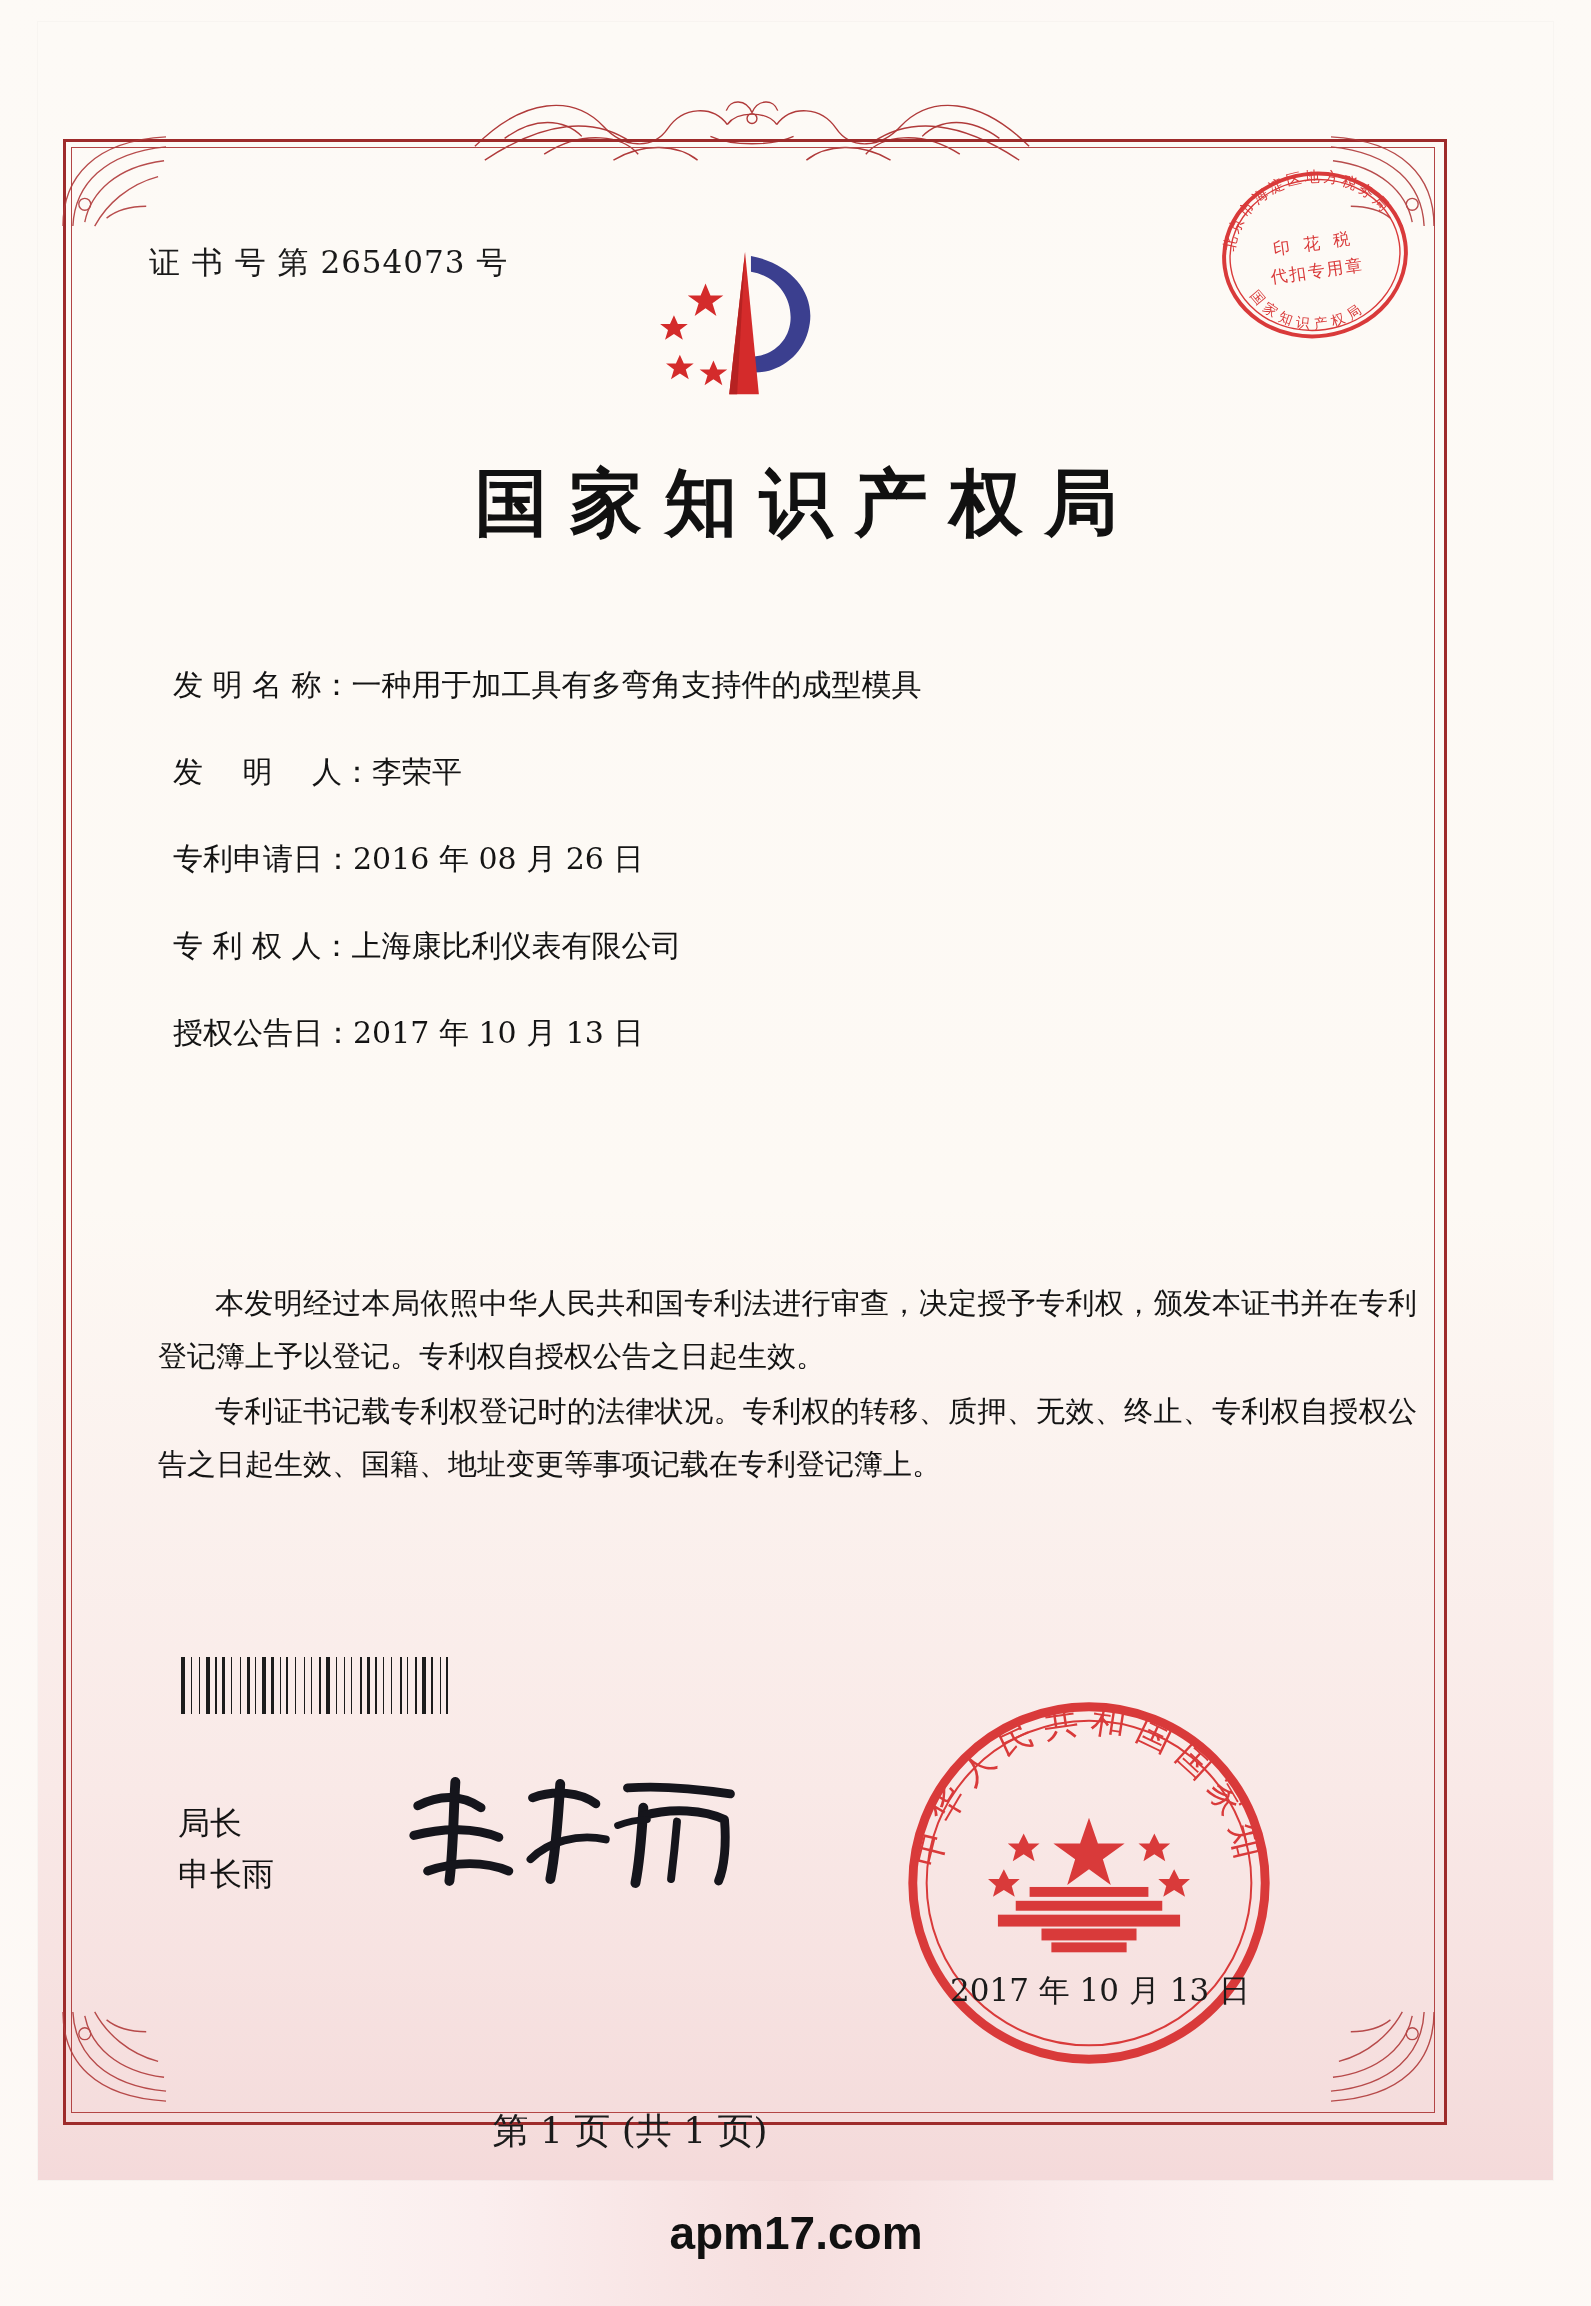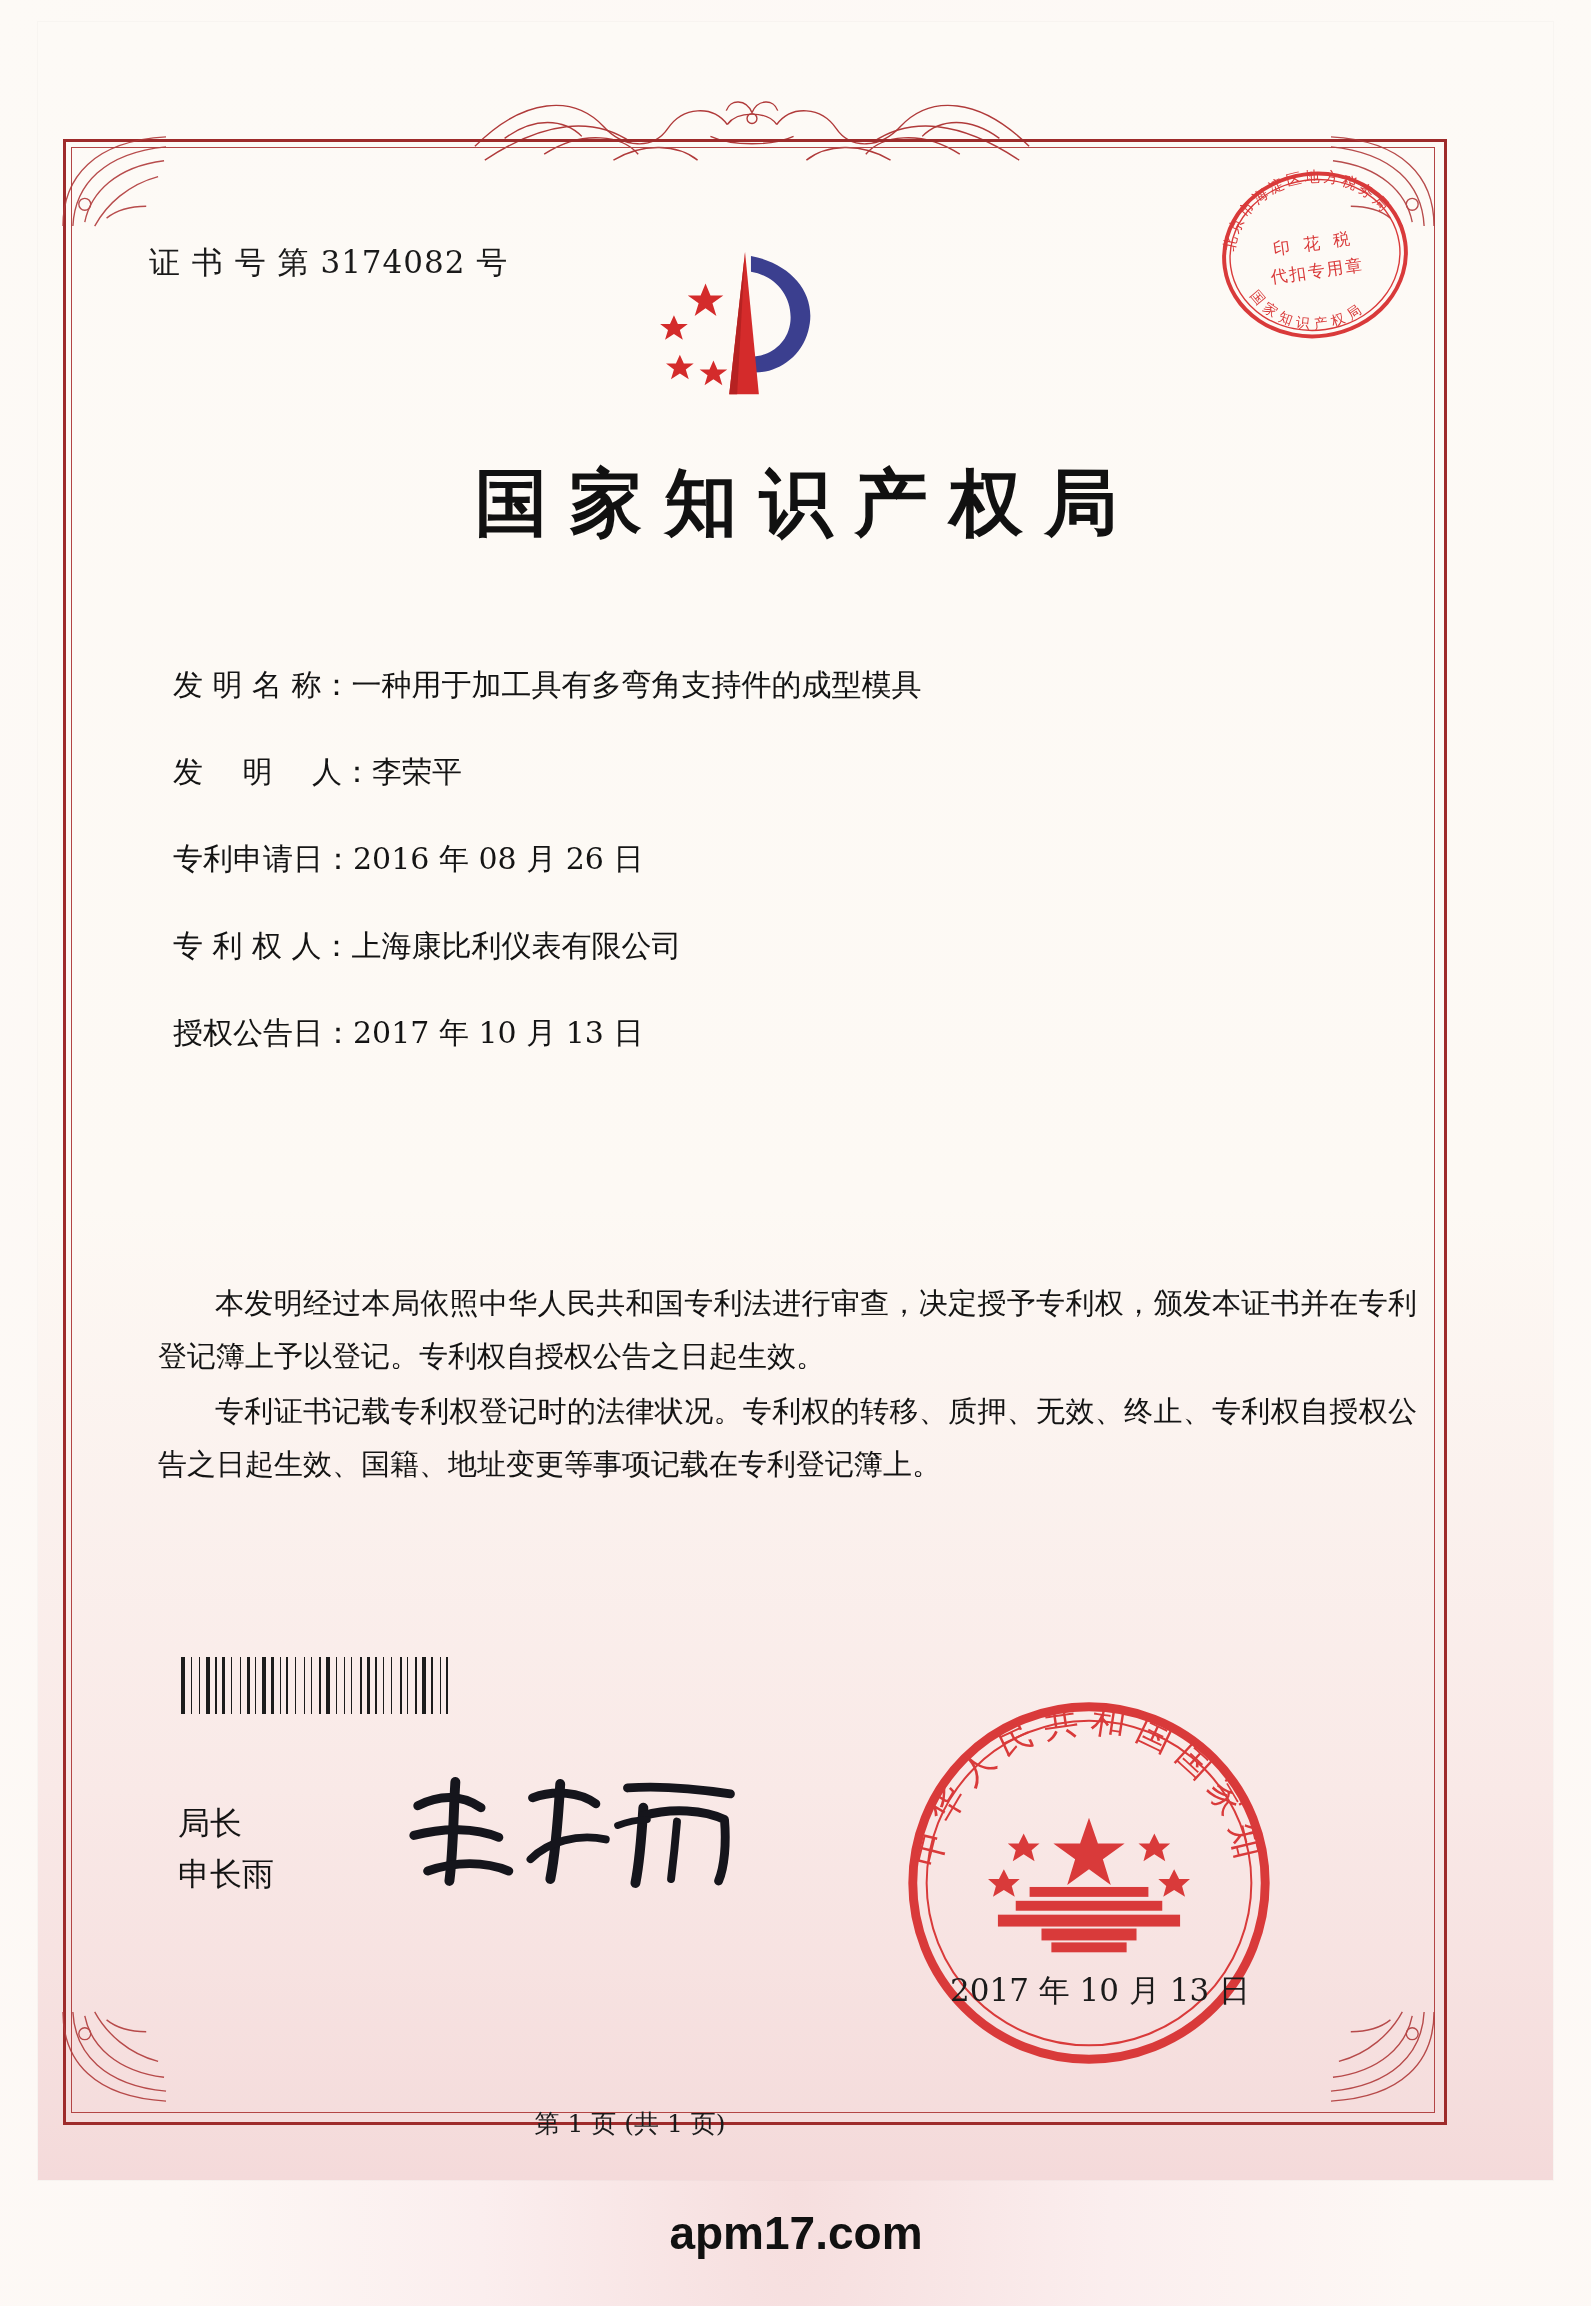--- a/index.html
+++ b/index.html
@@ -100,21 +100,21 @@
     position:absolute;left:891px;top:1685px;width:396px;height:396px;
   }
   .seal-main svg{width:100%;height:100%;display:block;}
 
   .seal-date{
     position:absolute;left:950px;top:1970px;font-size:31px;color:#1b1b1b;
     white-space:nowrap;
   }
   .page-no{
     position:absolute;left:0;top:2107px;width:1260px;text-align:center;
-    font-size:25px;color:#1b1b1b;
+    font-size:36px;color:#1b1b1b;
   }
   .watermark{
     position:absolute;left:0;top:2206px;width:1592px;text-align:center;
     font-size:46px;font-weight:bold;color:#111;
     font-family:"Liberation Sans",sans-serif;letter-spacing:0px;
   }
 </style>
 </head>
 <body>
 
@@ -178,21 +178,21 @@
     <svg viewBox="0 0 120 110" fill="none" stroke="currentColor" stroke-width="1.4">
       <path d="M8 100 C8 50, 40 14, 112 10"></path>
       <path d="M18 100 C20 58, 50 26, 112 20"></path>
       <path d="M30 96 C36 66, 62 40, 110 34"></path>
       <path d="M40 100 C52 78, 74 58, 104 50"></path>
       <circle cx="30" cy="78" r="6"></circle>
       <path d="M52 92 C62 84, 76 80, 92 80"></path>
     </svg>
   </div>
 
-  <div class="cert-no">证 书 号 第 3174082 号</div>
+  <div class="cert-no">证 书 号 第 2654073 号</div>
 
   <div class="logo">
     <svg viewBox="0 0 230 160">
       <path d="M118 10 C160 18, 186 50, 176 86 C168 116, 140 130, 118 128 L118 112 C138 112, 156 98, 158 76 C160 50, 142 30, 118 26 Z" fill="#3b3f8f"></path>
       <path d="M112 6 L126 150 L96 150 Z" fill="#d42b2b"></path>
       <path d="M96 150 L112 6 L104 150 Z" fill="#b62222"></path>
       <g fill="#d42b2b">
         <polygon points="72,38 77,50 90,50 79,58 83,71 72,63 61,71 65,58 54,50 67,50"></polygon>
         <polygon points="40,70 44,79 54,79 46,85 49,95 40,89 31,95 34,85 26,79 36,79"></polygon>
         <polygon points="46,110 50,119 60,119 52,125 55,135 46,129 37,135 40,125 32,119 42,119"></polygon>

